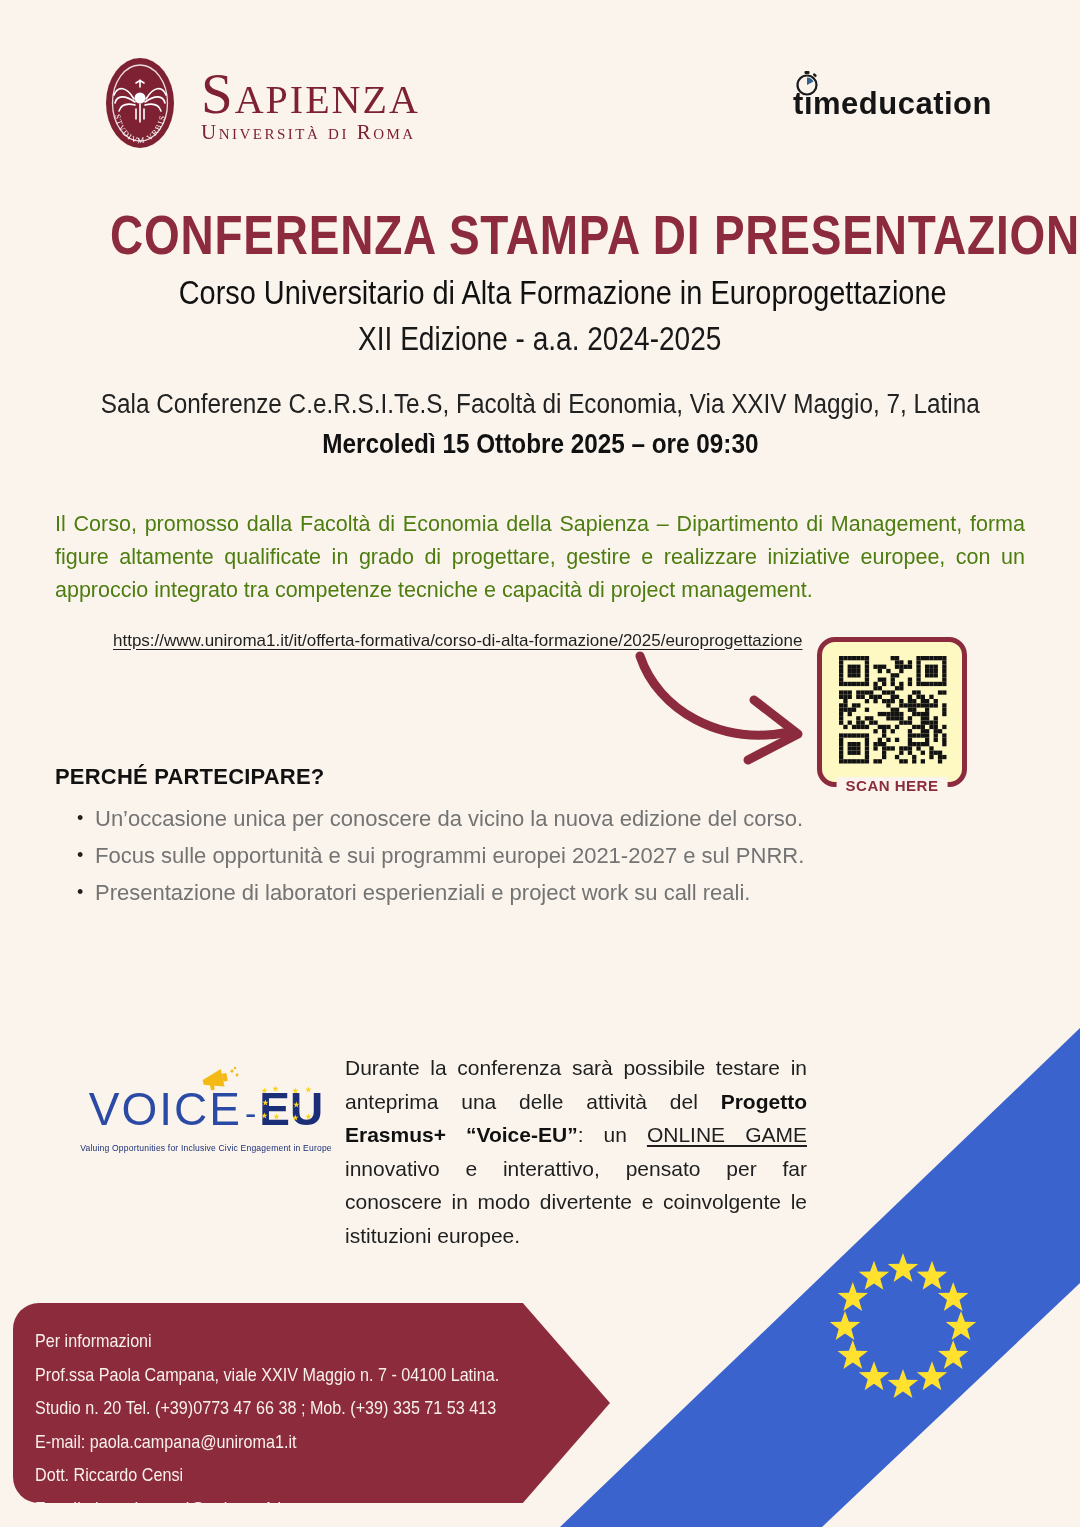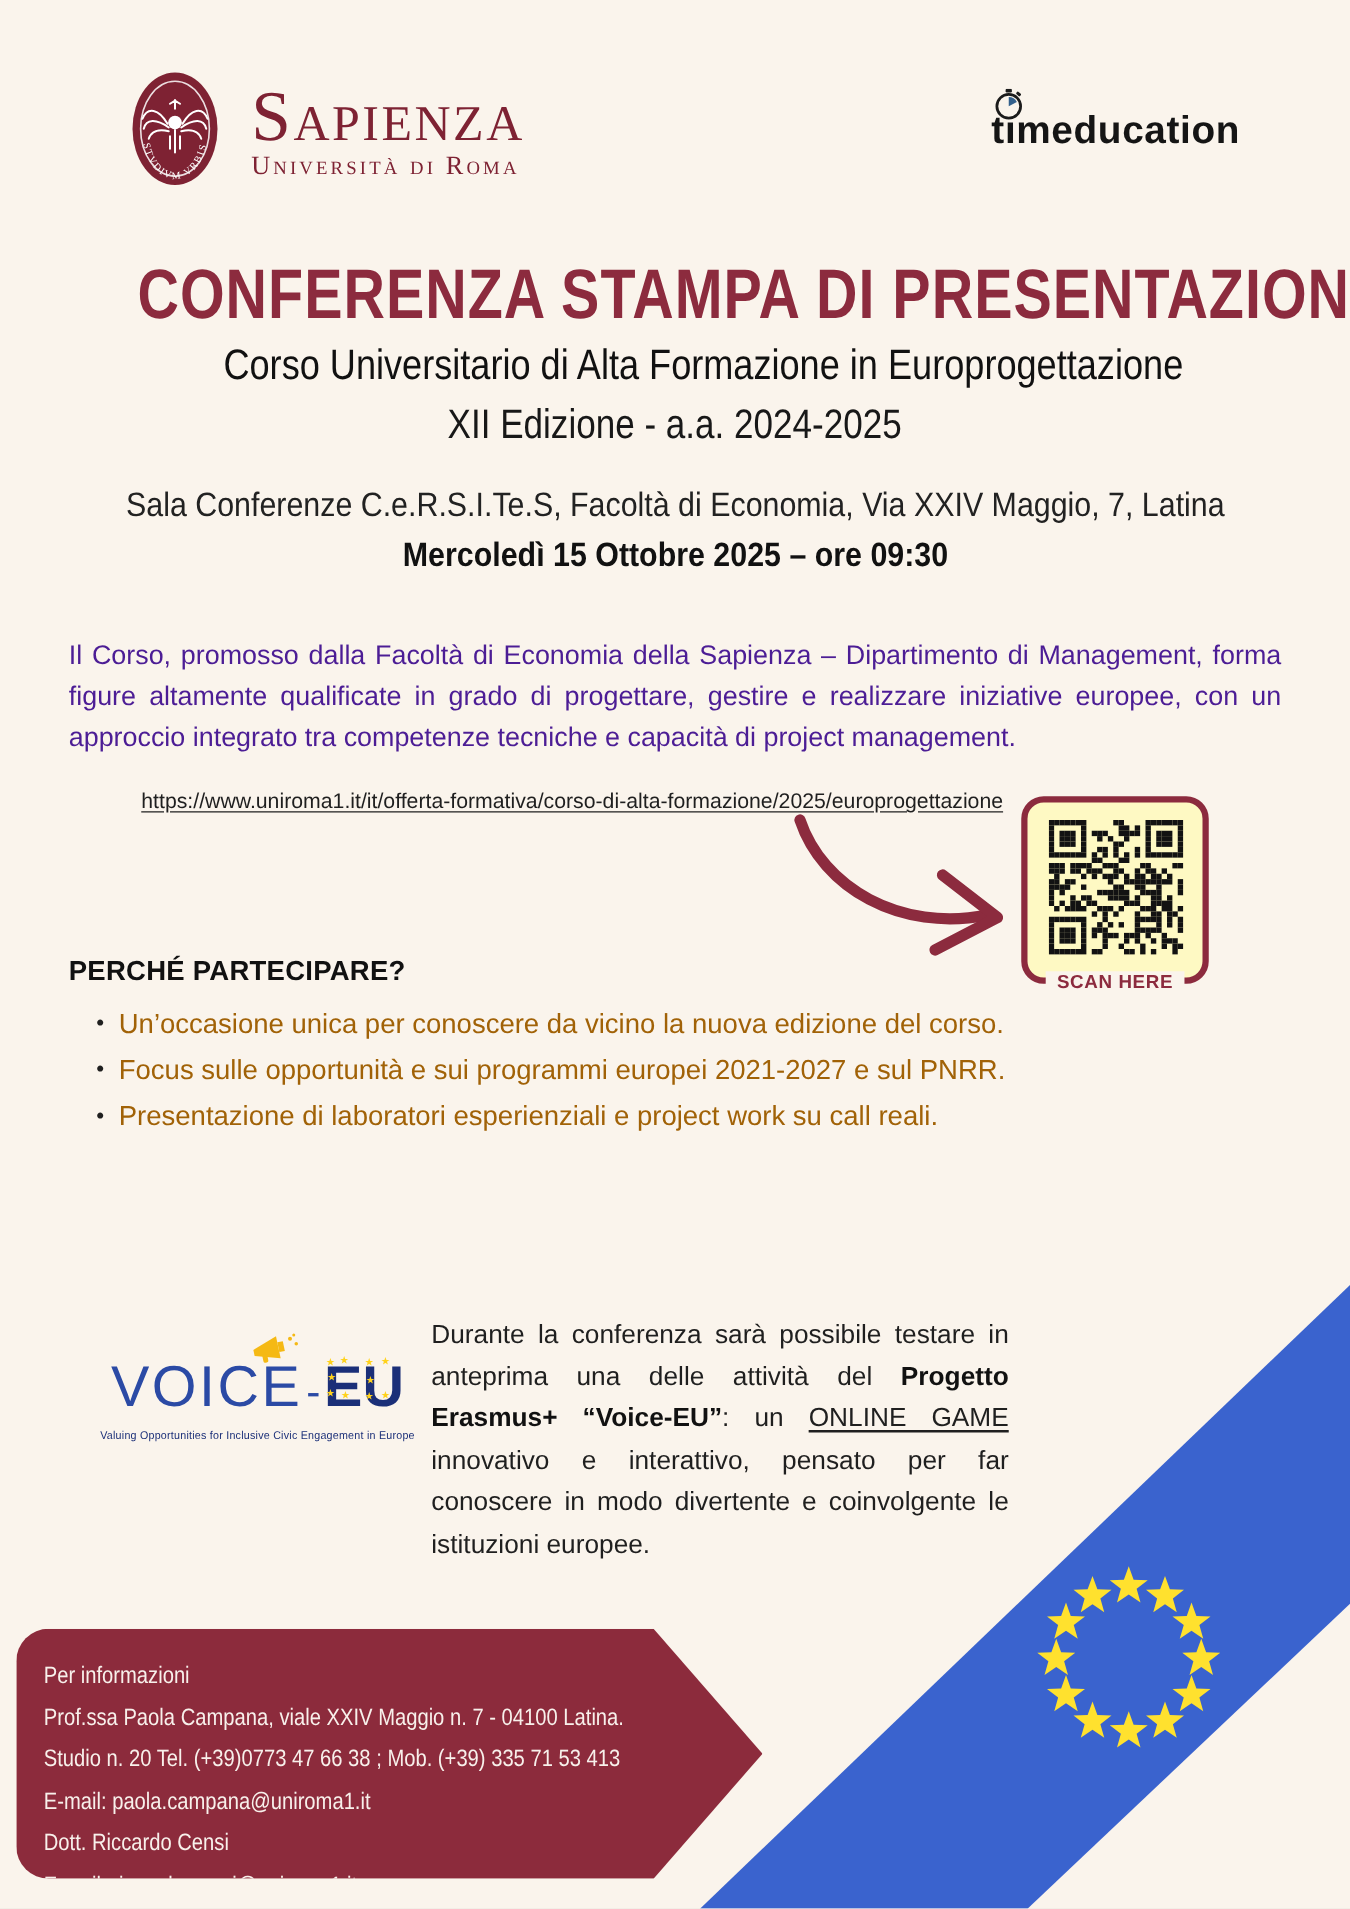--- a/index.html
+++ b/index.html
@@ -23,36 +23,36 @@
 
   
   .main-title{top:202px;color:#8C2B3E;font-size:56px;font-weight:700;letter-spacing:1px;}
   .sub-title{top:273px;color:#111;font-size:34px;font-weight:400;margin-left:23px;}
   .edition{top:320px;color:#181818;font-size:33px;font-weight:400;}
   .venue{top:389px;font-size:27px;color:#222;}
   .datetime{top:429px;font-size:27px;font-weight:700;color:#111;}
 
   .sect{position:absolute;left:55px;right:55px;}
   .sect h3{margin:0;font-size:22px;font-weight:700;color:#111;letter-spacing:.2px;}
-  .body-just{margin:8px 0 0;font-size:21.5px;line-height:33px;text-align:justify;color:#4c1d95;}
+  .body-just{margin:8px 0 0;font-size:21.5px;line-height:33px;text-align:justify;color:#4d7c0f;}
 
   .url-line{position:absolute;left:113px;top:631px;font-size:17px;}
   .url-line a{color:#1f1f1f;text-decoration:underline;text-underline-offset:3px;}
 
   .scan-arrow{position:absolute;left:622px;top:648px;}
 
   .qr-frame{position:absolute;left:817px;top:637px;width:150px;height:150px;background:#fef9c3;
             border:5px solid #8C2B3E;border-radius:18px;box-sizing:border-box;}
   .scan-label{position:absolute;left:50%;bottom:-12px;transform:translateX(-50%);
               background:#FAF4EC;padding:0 9px;color:#8C2B3E;font-weight:700;font-size:15px;
               letter-spacing:.5px;white-space:nowrap;}
   .qr-frame svg{position:absolute;left:17px;top:14px;}
 
   .bullets{margin:10px 0 0;padding:0 0 0 22px;list-style:none;}
-  .bullets li{font-size:22px;line-height:37px;color:#a16207;position:relative;padding-left:18px;}
+  .bullets li{font-size:22px;line-height:37px;color:#737373;position:relative;padding-left:18px;}
   .bullets li::before{content:"•";position:absolute;left:0;top:0;font-size:18px;color:#1F1F1F;}
 
   
   .voice-logo{position:absolute;left:72px;top:1056px;width:268px;text-align:center;}
   .voice-line{position:relative;display:inline-block;margin-top:26px;}
   .voice-main{font-size:46px;letter-spacing:2px;color:#2B4AA5;font-weight:500;}
   .voice-sep{font-size:34px;color:#2B4AA5;font-weight:500;padding:0 3px;}
   .voice-eu{font-size:46px;font-weight:800;color:#1B2F78;position:relative;}
   .voice-eu .eu-star{position:absolute;color:#FFD21C;font-size:7px;line-height:7px;pointer-events:none;}
   .voice-tagline{margin-top:7px;font-size:9px;color:#1B2F78;letter-spacing:.2px;transform:scaleX(.95);transform-origin:50% 50%;}

